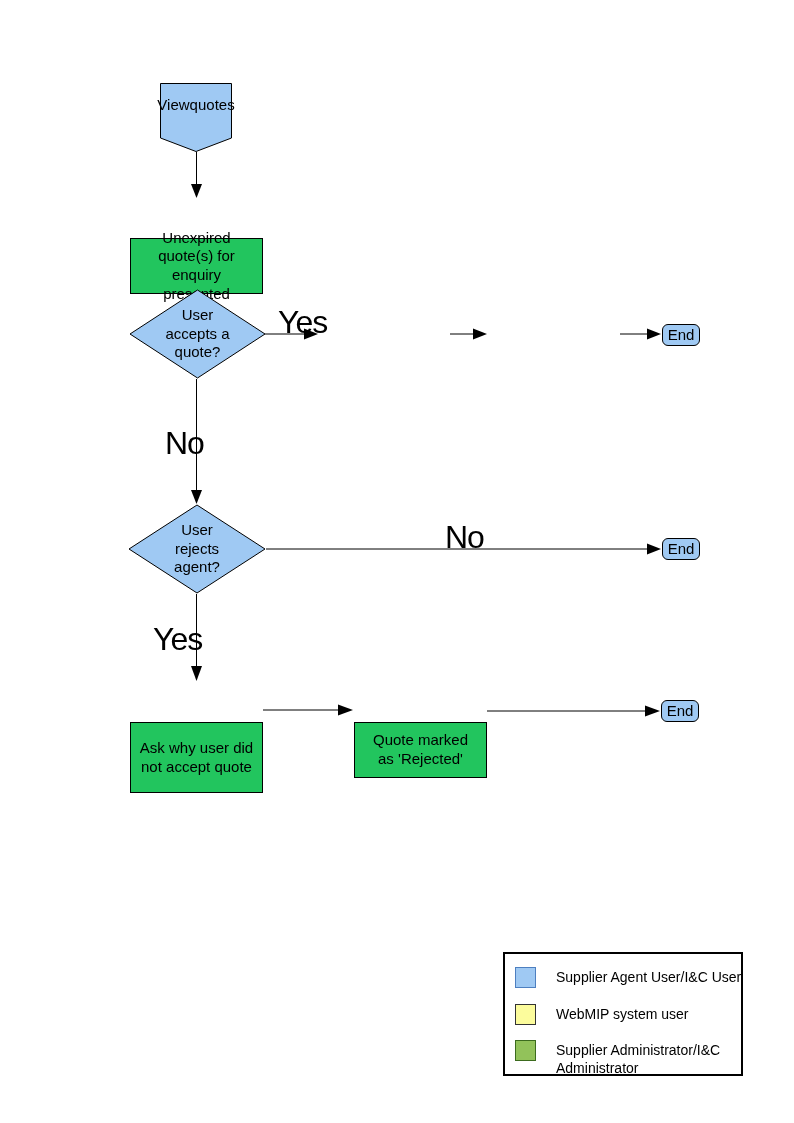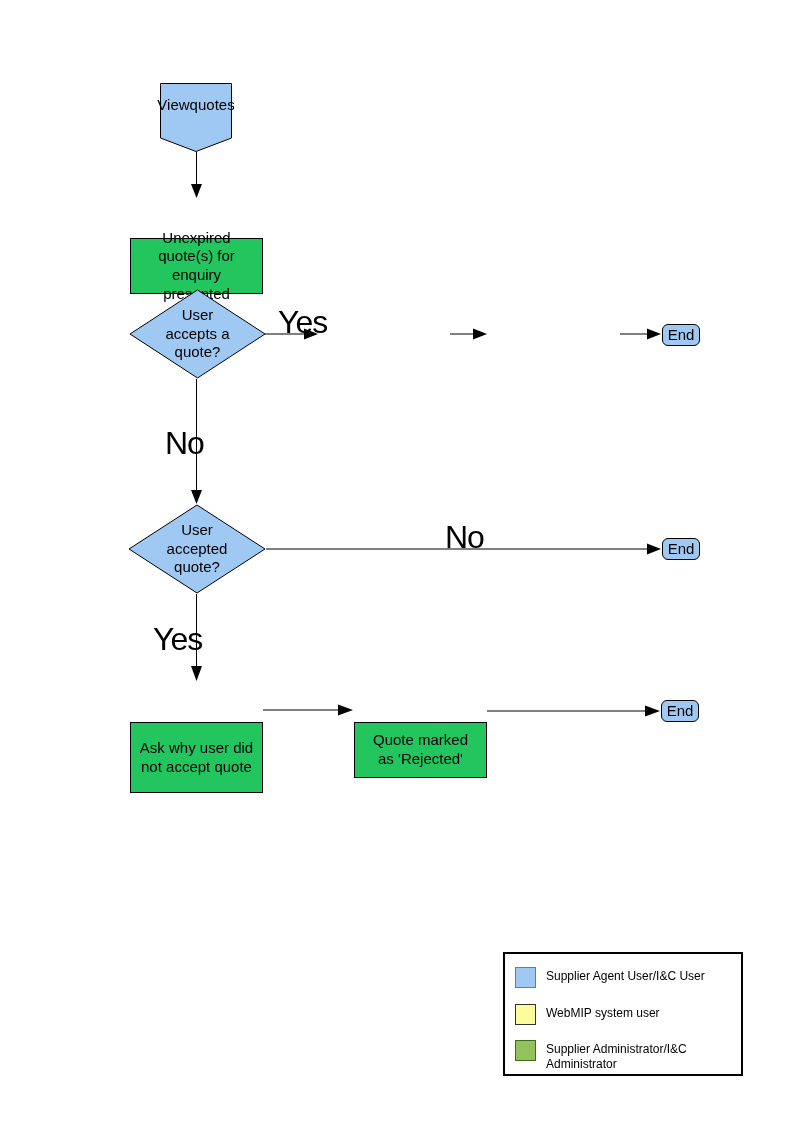--- a/index.html
+++ b/index.html
@@ -13,21 +13,21 @@
   .shape-svg{position:absolute;left:0;top:0;width:100%;height:100%;}
   .blue-fill{fill:#9FC9F3;stroke:#000;stroke-width:1;}
   .nlabel{position:relative;display:block;}
   .edge-label{position:absolute;font-size:32px;letter-spacing:-1px;line-height:1.1;
         white-space:nowrap;}
   #legend{position:absolute;left:503px;top:952px;width:240px;height:124px;
         border:2px solid #000;box-sizing:border-box;background:#fff;}
   .leg-row{position:absolute;left:10px;display:flex;align-items:flex-start;}
   .swatch{width:21px;height:21px;border:1px solid #333;box-sizing:border-box;
         flex:0 0 auto;}
-  .leg-label{margin-left:10px;font-size:12px;line-height:1.25;width:190px;
+  .leg-label{margin-left:20px;font-size:14px;line-height:1.25;width:190px;
         padding-top:2px;}
 </style>
 </head>
 <body>
 
 <div id="page">
 
   <svg id="wires" viewBox="0 0 794 1123" xmlns="http://www.w3.org/2000/svg">
     <g>
       <line x1="196.5" y1="152" x2="196.5" y2="186" stroke="#000" stroke-width="1"></line>
@@ -92,21 +92,21 @@
 
 
   <div class="node term" style="left:662px;top:324px;width:38px;height:22px;">
     <span class="nlabel">End</span>
   </div>
 
   <div class="node" style="left:128px;top:504px;width:138px;height:90px;">
     <svg class="shape-svg" viewBox="0 0 138 90" preserveAspectRatio="none">
       <polygon class="blue-fill" points="69,1 137,45 69,89 1,45"></polygon>
     </svg>
-    <span class="nlabel" style="width:78px;">User accepted quote?</span>
+    <span class="nlabel" style="width:78px;">User rejects agent?</span>
   </div>
 
   <div class="node term" style="left:662px;top:538px;width:38px;height:22px;">
     <span class="nlabel">End</span>
   </div>
 
   <div class="node rect" style="left:130px;top:682px;width:133px;height:71px;">
     <span class="nlabel" style="width:118px;">Ask why user did not accept quote</span>
   </div>
 

